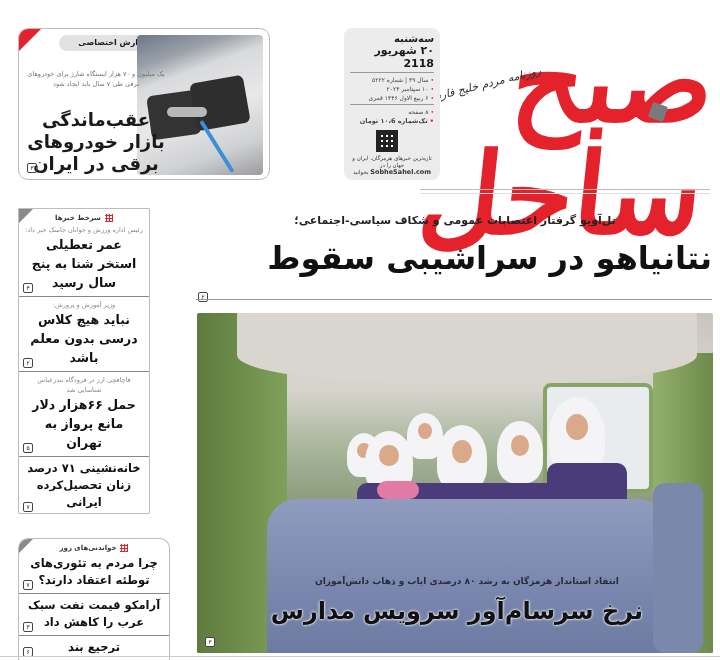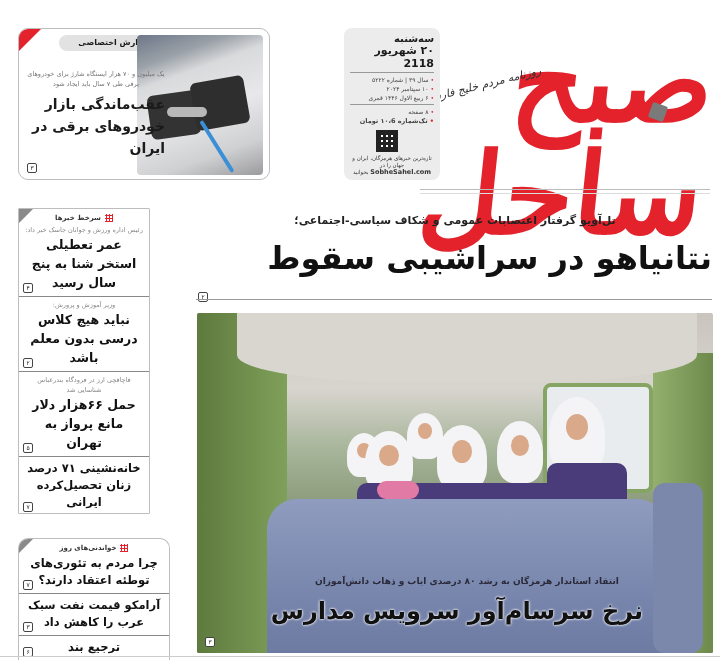--- a/index.html
+++ b/index.html
@@ -51,21 +51,21 @@
     border-top: 24px solid #e3222b; border-right: 24px solid transparent; }
   .report .tag { position: absolute; left: 40px; top: 6px; width: 108px; height: 16px;
     background: #e2e2e2; border-radius: 8px; font-size: 8px; font-weight: bold; text-align: center; line-height: 16px; direction: rtl; }
   .report .photo { position: absolute; right: 6px; top: 6px; width: 126px; height: 140px; border-radius: 4px;
     background: linear-gradient(160deg, #6d7788 0%, #9aa1a8 18%, #d9dadc 30%, #e8e8ea 55%, #cfd0d2 80%, #9b9b9d 100%); overflow: hidden; }
   .photo .socket1 { position: absolute; left: 12px; top: 58px; width: 50px; height: 44px; background: #333; border-radius: 6px; transform: rotate(-8deg); }
   .photo .socket2 { position: absolute; left: 56px; top: 44px; width: 54px; height: 48px; background: #2e2e2e; border-radius: 6px; transform: rotate(-10deg); }
   .photo .cable { position: absolute; left: 64px; top: 84px; width: 60px; height: 4px; background: #3a8fd6; transform: rotate(58deg); transform-origin: left; border-radius: 2px; }
   .photo .plug { position: absolute; left: 30px; top: 72px; width: 40px; height: 10px; background: #b8b8b8; border-radius: 5px; }
   .report .lede { position: absolute; left: 8px; top: 40px; width: 138px; font-size: 6.5px; color: #777; text-align: center; line-height: 10px; direction: rtl; }
-  .report .headline { position: absolute; left: 8px; top: 64px; width: 138px; font-size: 14px; font-weight: bold; line-height: 22px; direction: rtl; }
+  .report .headline { position: absolute; left: 8px; top: 80px; width: 138px; font-size: 18px; font-weight: bold; text-align: center; line-height: 22px; direction: rtl; }
   .pagebox { position: absolute; width: 10px; height: 10px; border: 1px solid #444; border-radius: 2px; font-size: 6px; text-align: center; line-height: 8px; }
   .report .pagebox { left: 8px; bottom: 6px; }
 
   
   .main-kicker { position: absolute; left: 200px; top: 214px; width: 510px; font-size: 11px; font-weight: bold; text-align: center; color: #222; direction: rtl; }
   .main-headline { position: absolute; left: 196px; top: 236px; width: 516px; font-size: 32px; font-weight: 900; text-align: right; color: #111; direction: rtl; letter-spacing: -1px; line-height: 44px; }
   .main-rule { position: absolute; left: 196px; right: 8px; top: 299px; border-top: 1.5px solid #999; }
   .main-page { left: 198px; top: 292px; }
 
   

